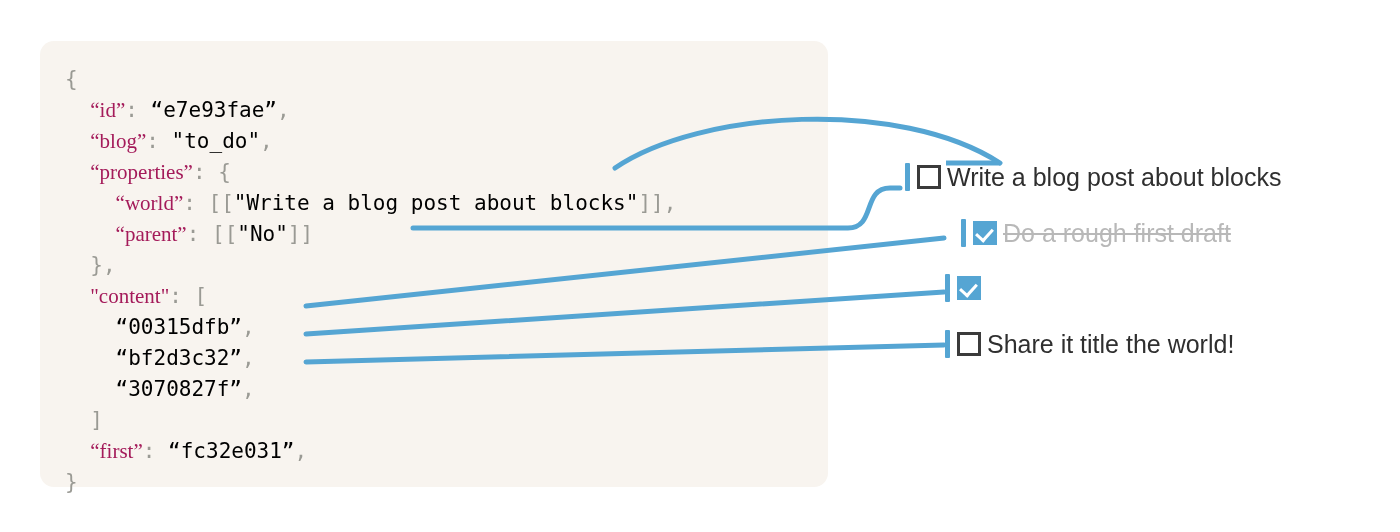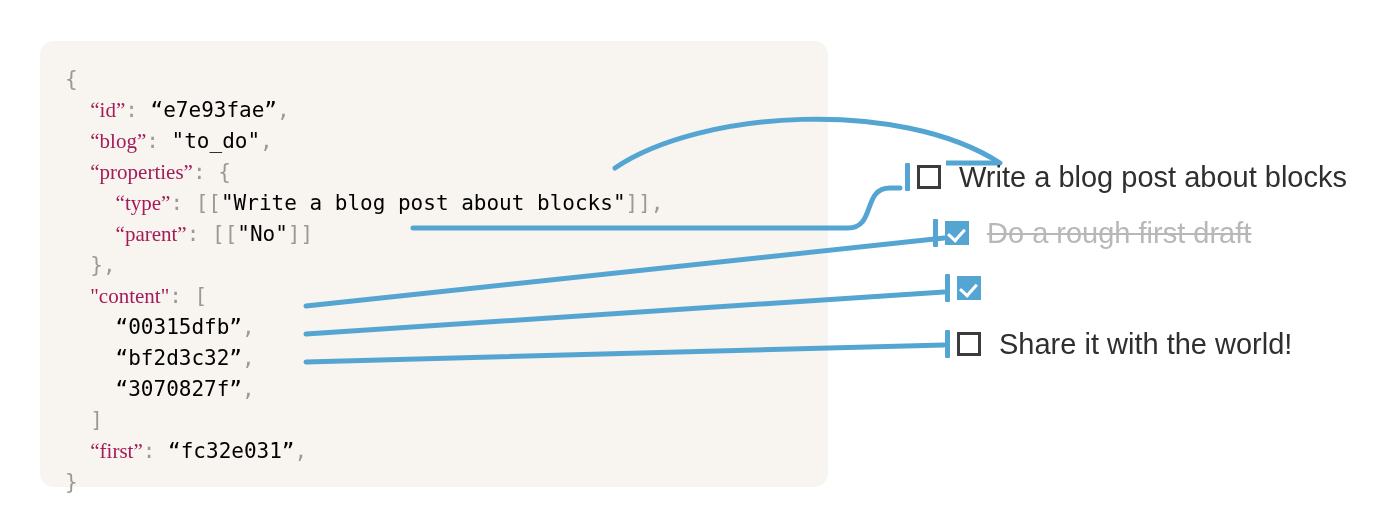--- a/index.html
+++ b/index.html
@@ -82,23 +82,23 @@
     position: absolute;
     left: 6px;
     top: 4px;
     width: 8px;
     height: 13px;
     border: solid #ffffff;
     border-width: 0 3px 3px 0;
     transform: rotate(42deg);
   }
   .todo-label {
-    margin-left: 18px;
+    margin-left: 6px;
     font-family: "Liberation Sans", sans-serif;
-    font-size: 29px;
+    font-size: 25px;
     color: #2f2f2f;
     white-space: nowrap;
   }
   .todo-label.done {
     color: #b8b8b8;
     text-decoration: line-through;
     text-decoration-thickness: 2px;
   }
 
   
@@ -113,21 +113,21 @@
 </head>
 <body>
 
 <div id="stage">
 
   <div id="json-panel">
     <div id="json-code"><span class="tok-punc">{</span>
 <span class="tok-punc">  </span><span class="tok-key">“id”</span><span class="tok-punc">: </span><span class="tok-str">“e7e93fae”</span><span class="tok-punc">,</span>
 <span class="tok-punc">  </span><span class="tok-key">“blog”</span><span class="tok-punc">: </span><span class="tok-str">"to_do"</span><span class="tok-punc">,</span>
 <span class="tok-punc">  </span><span class="tok-key">“properties”</span><span class="tok-punc">: {</span>
-<span class="tok-punc">    </span><span class="tok-key">“type”</span><span class="tok-punc">: [[</span><span class="tok-str">"Write a blog post about blocks"</span><span class="tok-punc">]],</span>
+<span class="tok-punc">    </span><span class="tok-key">“world”</span><span class="tok-punc">: [[</span><span class="tok-str">"Write a blog post about blocks"</span><span class="tok-punc">]],</span>
 <span class="tok-punc">    </span><span class="tok-key">“parent”</span><span class="tok-punc">: [[</span><span class="tok-str">"No"</span><span class="tok-punc">]]</span>
 <span class="tok-punc">  },</span>
 <span class="tok-punc">  </span><span class="tok-key">"content"</span><span class="tok-punc">: [</span>
 <span class="tok-punc">    </span><span class="tok-str">“00315dfb”</span><span class="tok-punc">,</span>
 <span class="tok-punc">    </span><span class="tok-str">“bf2d3c32”</span><span class="tok-punc">,</span>
 <span class="tok-punc">    </span><span class="tok-str">“3070827f”</span><span class="tok-punc">,</span>
 <span class="tok-punc">  ]</span>
 <span class="tok-punc">  </span><span class="tok-key">“first”</span><span class="tok-punc">: </span><span class="tok-str">“fc32e031”</span><span class="tok-punc">,</span>
 <span class="tok-punc">}</span></div>
   </div>
@@ -146,29 +146,29 @@
       <path d="M 306 362 L 944 345"></path>
     </g>
   </svg>
 
   <div id="checklist">
       <div class="todo-row" style="top: 0px; left: 0px;">
         <div class="conn-bar"></div>
         <div class="cbox unchecked"></div>
         <span class="todo-label">Write a blog post about blocks</span>
       </div>
-      <div class="todo-row" style="top: 56px; left: 28px;">
+      <div class="todo-row" style="top: 56px; left: 56px;">
         <div class="conn-bar"></div>
         <div class="cbox checked"></div>
         <span class="todo-label done">Do a rough first draft</span>
       </div>
       <div class="todo-row" style="top: 111px; left: 40px;">
         <div class="conn-bar"></div>
         <div class="cbox checked"></div>
       </div>
       <div class="todo-row" style="top: 167px; left: 40px;">
         <div class="conn-bar"></div>
         <div class="cbox unchecked"></div>
-        <span class="todo-label">Share it with the world!</span>
+        <span class="todo-label">Share it title the world!</span>
       </div>
     </div>
 
 </div>
 
 </body></html>

